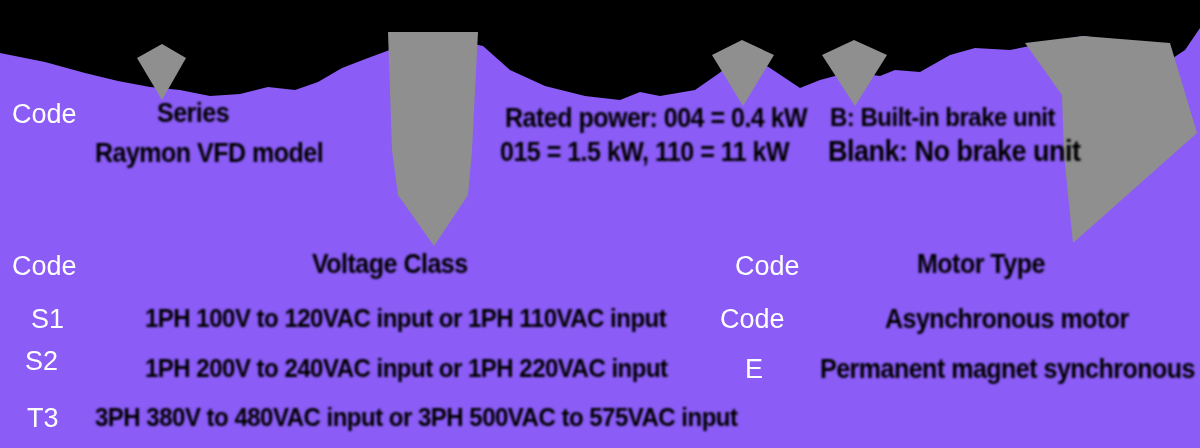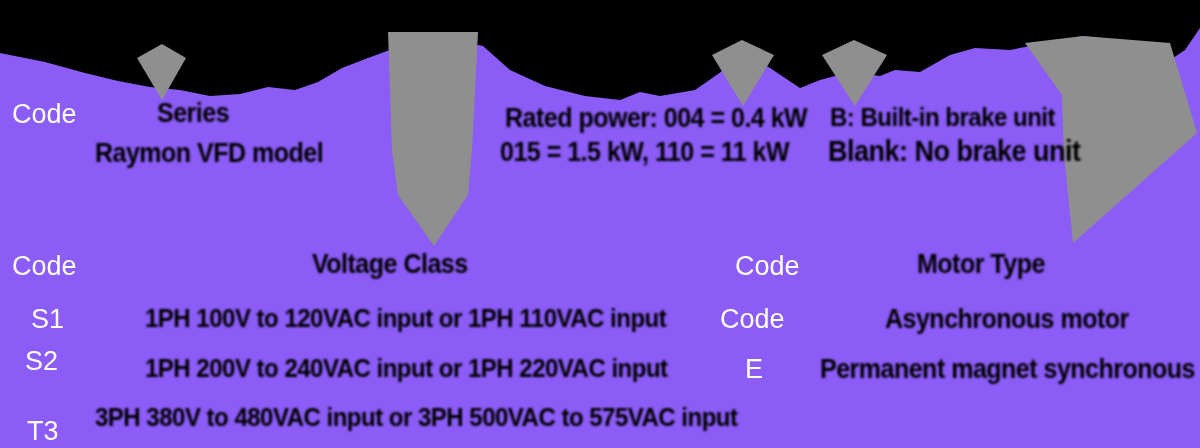--- a/index.html
+++ b/index.html
@@ -57,21 +57,21 @@
 
   <div class="txt white fs27" style="left:12px;top:253px;">Code</div>
   <div class="txt blob fs25" style="left:312px;top:250px;">Voltage Class</div>
 
   <div class="txt white fs27" style="left:31px;top:306px;">S1</div>
   <div class="txt blob fs24" style="left:145px;top:305px;">1PH 100V to 120VAC input or 1PH 110VAC input</div>
 
   <div class="txt white fs27" style="left:25px;top:348px;">S2</div>
   <div class="txt blob fs24" style="left:145px;top:355px;">1PH 200V to 240VAC input or 1PH 220VAC input</div>
 
-  <div class="txt white fs27" style="left:27px;top:418px;text-align:center;">T3</div>
+  <div class="txt white fs27" style="left:27px;top:405px;text-align:center;">T3</div>
   <div class="txt blob fs24" style="left:95px;top:404px;">3PH 380V to 480VAC input or 3PH 500VAC to 575VAC input</div>
 
   <div class="txt white fs27" style="left:735px;top:253px;">Code</div>
   <div class="txt blob fs25" style="left:917px;top:250px;">Motor Type</div>
 
   <div class="txt white fs27" style="left:720px;top:306px;">Code</div>
   <div class="txt blob fs25" style="left:885px;top:305px;">Asynchronous motor</div>
 
   <div class="txt white fs27" style="left:745px;top:356px;">E</div>
   <div class="txt blob fs25" style="left:820px;top:355px;">Permanent magnet synchronous motor</div>

